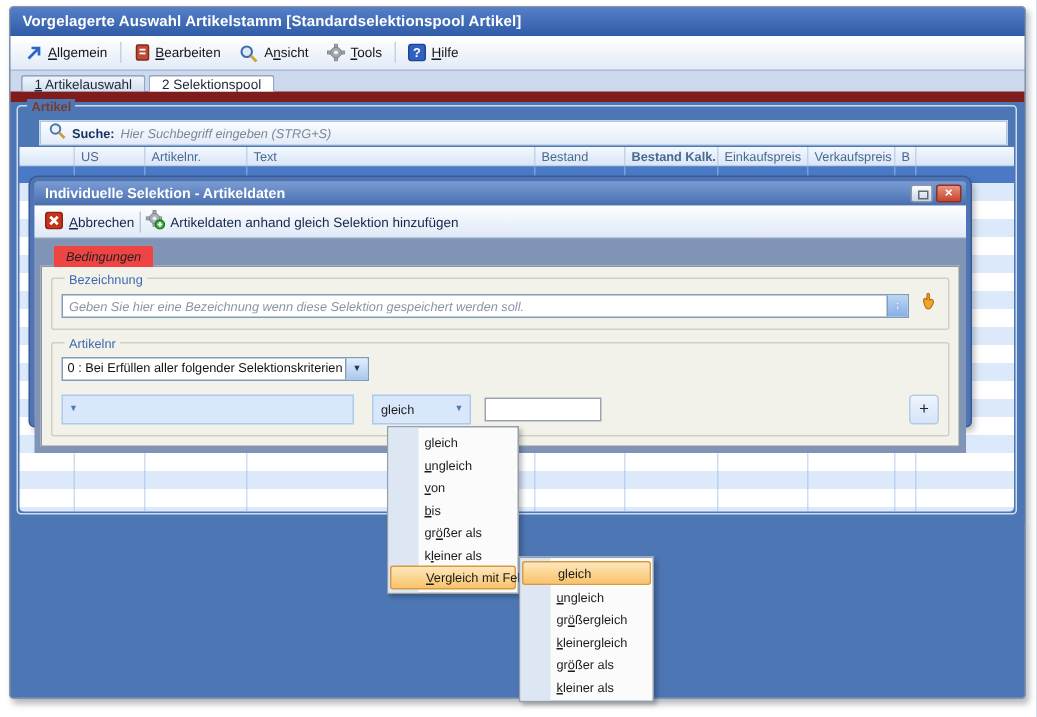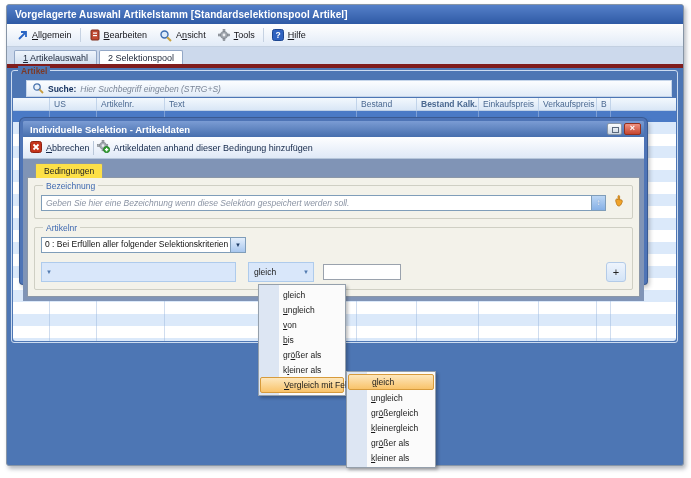--- a/index.html
+++ b/index.html
@@ -11,21 +11,21 @@
               background:linear-gradient(#5580c9,#2f5aa5); border-radius:2px 2px 0 0;
               color:#fff; font-size:10px; font-weight:bold; letter-spacing:.1px; }
   
   .menubar { height:23px; background:linear-gradient(#ffffff,#e2ebf7); border-bottom:1px solid #c3d0e1;
              display:flex; align-items:stretch; padding:1px 4px; }
   .mb-item { display:flex; align-items:center; gap:4px; padding:0 6px; font-size:9px; color:#15151a; cursor:default; }
   .mb-item u { text-decoration:underline; }
   .mb-sep { width:1px; background:#c6d2e2; margin:3px 2px; }
   .mb-icon { display:inline-flex; }
   
-  .tabstrip { height:21px; background:#ccd9ec; padding:3px 0 0 7px; display:flex; border-bottom:4px solid #7f1d1d; }
+  .tabstrip { height:21px; background:#ccd9ec; padding:3px 0 0 7px; display:flex; border-bottom:7px solid #7f1d1d; }
   .tab { display:inline-flex; align-items:center; padding:0 8px; margin-right:2px; font-size:9px; color:#1c2638;
          border:1px solid #92a7c6; border-bottom:none; border-radius:2px 2px 0 0;
          background:linear-gradient(#eff5fc,#d2dfef); position:relative; }
   .tab.active { background:#ffffff; z-index:2; }
   .tab u { text-decoration:underline; }
   
   .content { position:relative; height:282px; background:#4d76b4; }
   .artikel-group { position:absolute; left:4px; top:2px; right:5px; bottom:7px;
                    border:1px solid #cddcf0; border-radius:3px; }
   .group-label-blue { position:absolute; top:-5px; left:6px; background:#4d76b4; padding:0 3px;
@@ -57,22 +57,22 @@
   .btn-restore::after { content:''; position:absolute; left:4px; top:3px; width:5px; height:4px; border:1px solid #5c6a7d; }
   .btn-close { width:17px; height:12px; background:linear-gradient(#ef9180,#c54530); border:1px solid #93301e;
                border-radius:2px; color:#fff; font-size:9px; line-height:9px; text-align:center; font-weight:bold; }
   .dlg-toolbar { height:22px; flex:0 0 22px; display:flex; align-items:center; gap:3px; padding:0 7px;
                  background:linear-gradient(#fefeff,#dfe9f7); border-bottom:1px solid #b6c6da; }
   .tb-btn { display:flex; align-items:center; gap:4px; font-size:9px; color:#14284a; }
   .tb-btn u { text-decoration:underline; }
   .tb-sep { width:1px; height:14px; background:#b9c7d9; }
   .dlg-band { flex:1; display:flex; flex-direction:column; padding:4px 4px 4px; background:#8094b6; }
   .dlg-tab { width:max-content; margin-left:8px; margin-bottom:-1px; position:relative; z-index:2;
-             padding:2px 8px; font-size:8.5px; color:#222; background:#fde047;
-             border:1px solid #8b97a8; border-bottom:none; border-radius:2px 2px 0 0; }
+             padding:2px 8px; font-size:8.5px; color:#222; background:#ef4444;
+             border:1px solid #8b97a8; border-bottom:none; border-radius:2px 2px 0 0;font-style:italic; }
   .dlg-panel { flex:1; border:1px solid #8b97a8; background:#f3f2ea; padding:1px 2px; }
   fieldset.grp { border:1px solid #cfcfc4; border-radius:2px; position:relative; }
   .grp-label { position:absolute; top:-5px; left:8px; background:#f3f2ea; padding:0 3px; font-size:8.5px; color:#3e68b0; }
   .grp-bez { margin:6px 4px 0; padding:8px 6px 6px; display:flex; align-items:center; gap:6px; }
   .bez-combo { flex:1; height:16px; border:1px solid #7f9db9; background:#fff; display:flex; }
   .bez-combo input { flex:1; border:0; outline:0; background:transparent; font-family:inherit;
                      font-size:8.5px; padding:0 4px; color:#333; }
   .bez-combo input::placeholder { font-style:italic; color:#8b94a4; opacity:1; }
   .bez-btn { width:14px; border-left:1px solid #7f9db9; background:linear-gradient(#bcd6f4,#86b0e6);
              color:#fff; font-size:8px; line-height:14px; text-align:center; text-shadow:0 0 1px #3a62a0; }
@@ -263,21 +263,21 @@
                   <rect x="5" y="8.4" width="2" height="2.4"></rect>
                 <rect x="0.4" y="4.6" width="2.4" height="2"></rect>
                   <rect x="8.4" y="4.6" width="2.4" height="2"></rect>
                 <circle cx="6" cy="5.6" r="3.4"></circle>
               </g>
               <circle cx="6" cy="5.6" r="1.3" fill="#eceef1"></circle>
               <circle cx="9.6" cy="9.6" r="3" fill="#3fae3f" stroke="#1d7a1d"></circle>
               <path d="M9.6 8 V11.2 M8 9.6 H11.2" stroke="#fff" stroke-width="1.2"></path>
             </svg>
           </span>
-          <span>Artikeldaten anhand dieser Bedingung hinzufügen</span>
+          <span>Artikeldaten anhand gleich Selektion hinzufügen</span>
         </div>
       </div>
       <div class="dlg-band">
         <div class="dlg-tab">Bedingungen</div>
         <div class="dlg-panel">
 
           <fieldset class="grp grp-bez">
             <span class="grp-label">Bezeichnung</span>
             <div class="bez-combo">
               <input type="text" placeholder="Geben Sie hier eine Bezeichnung wenn diese Selektion gespeichert werden soll." style="">

